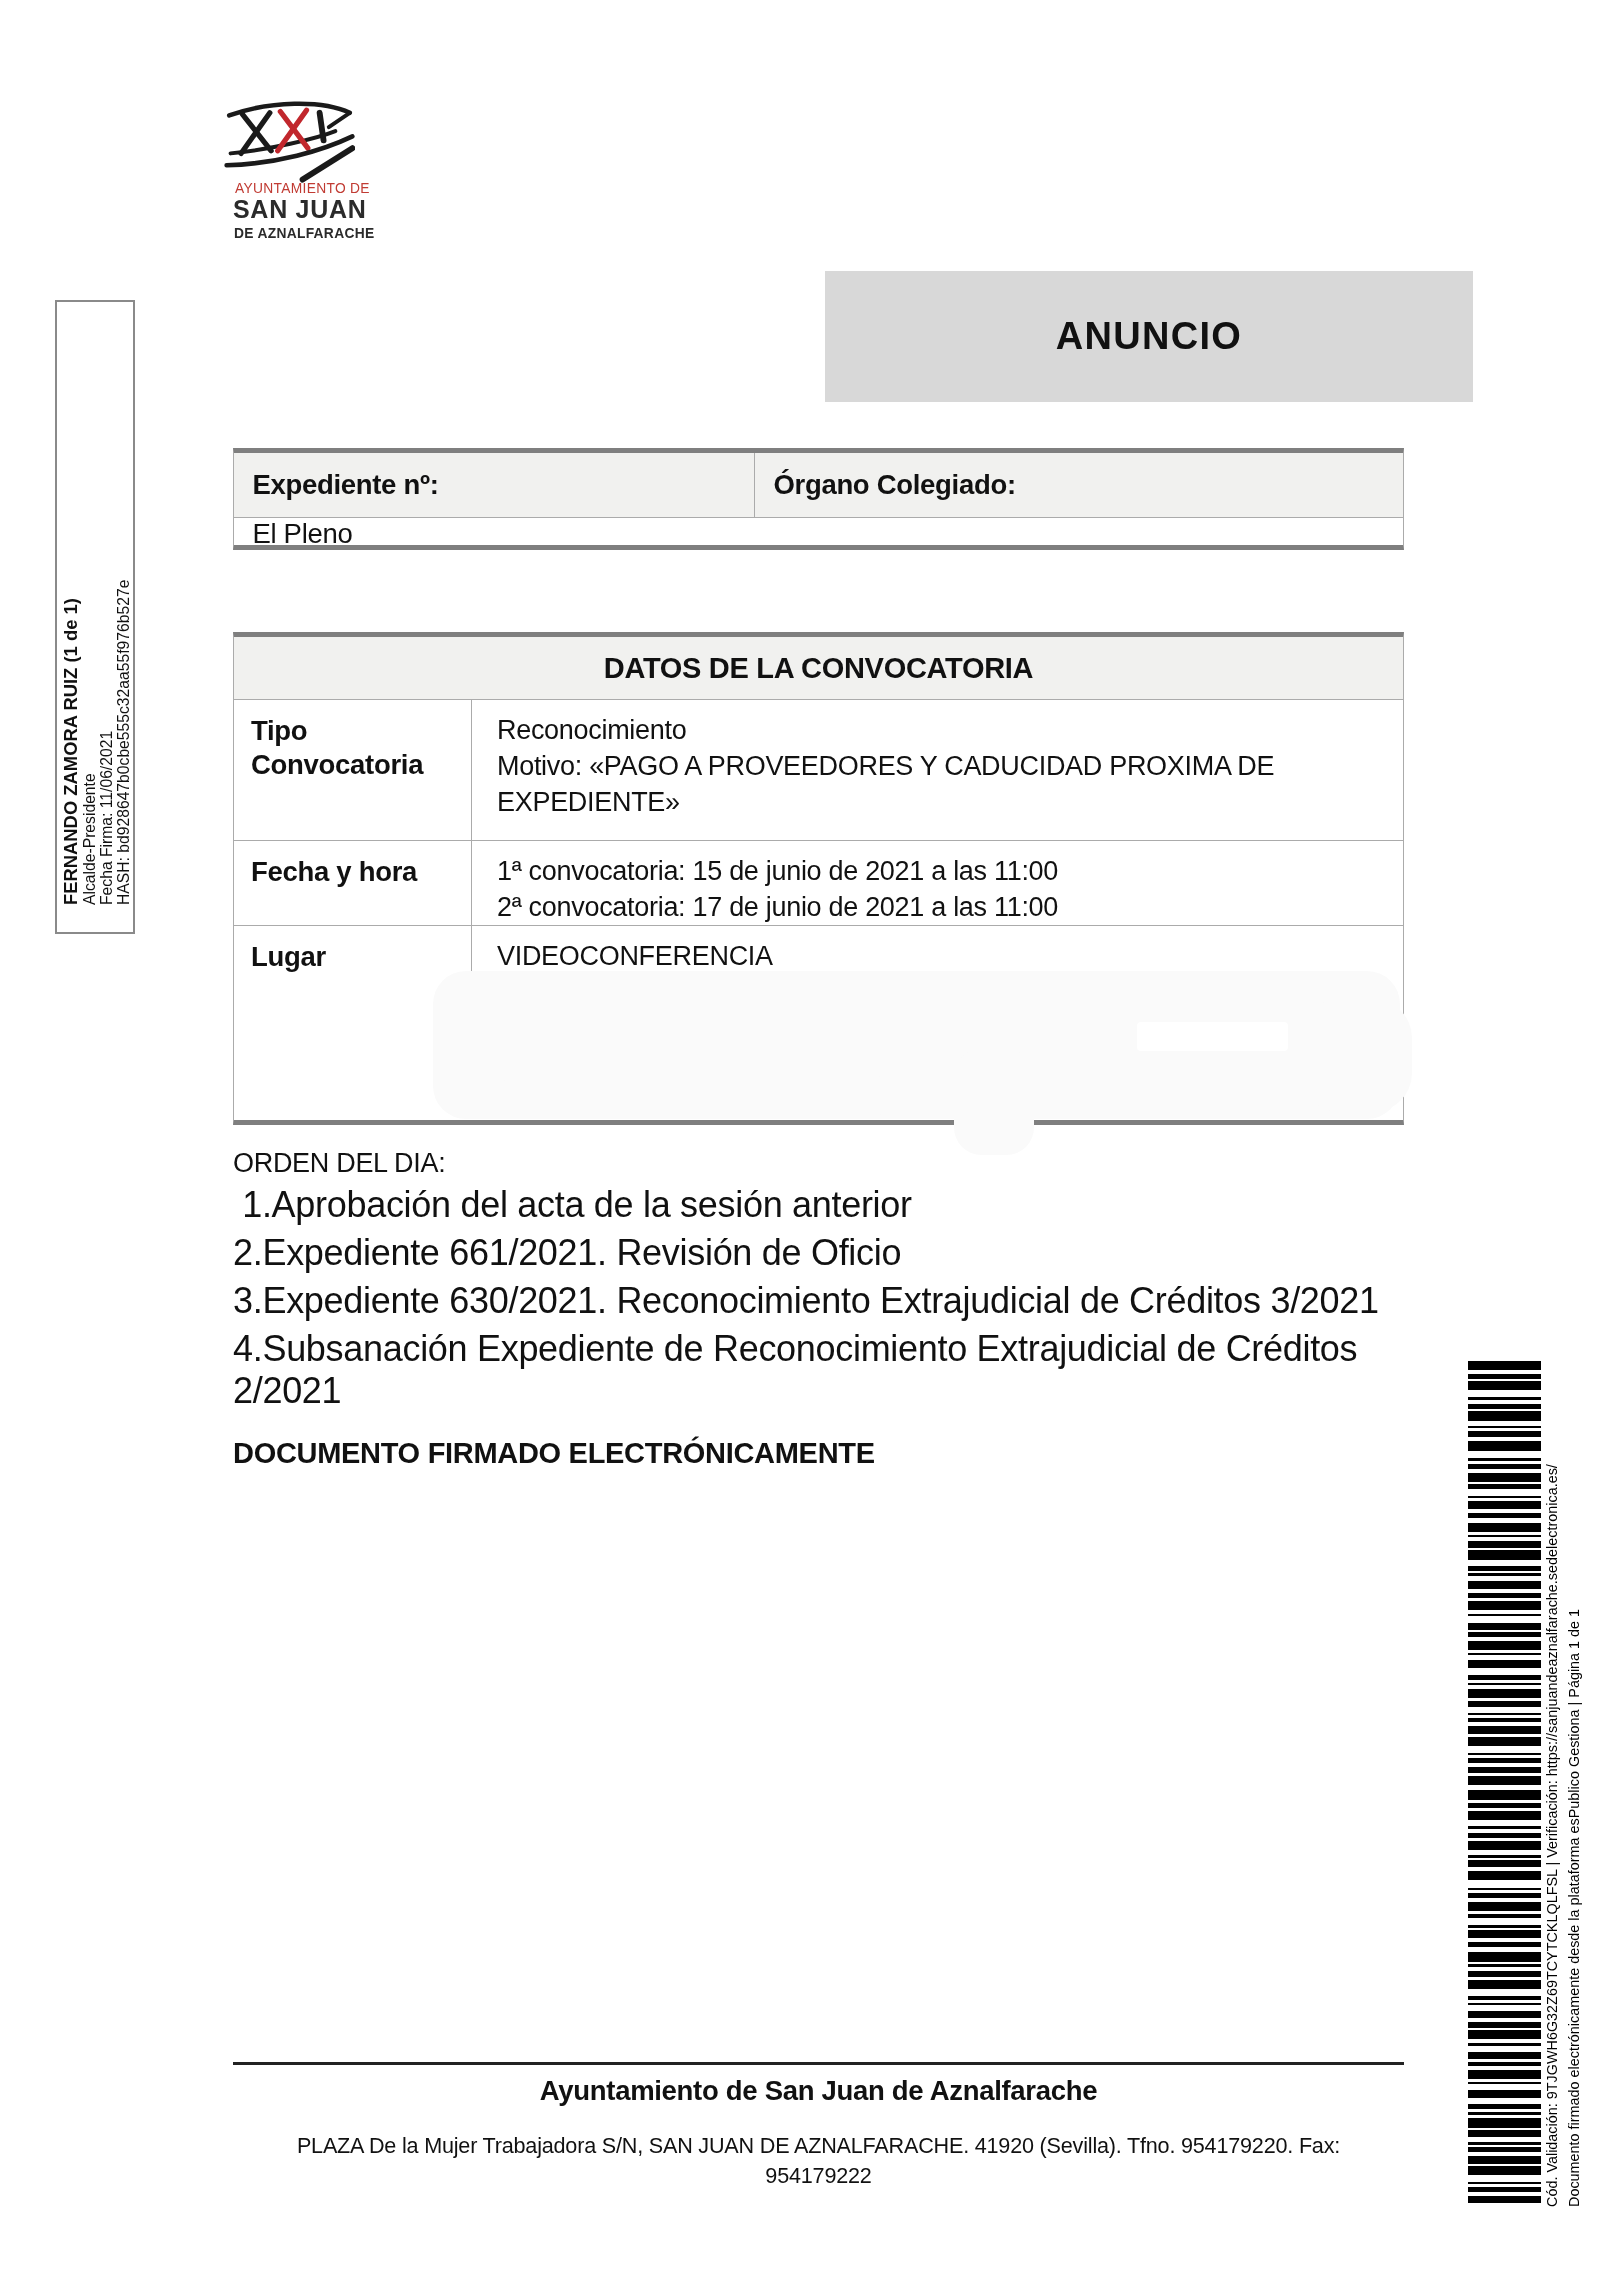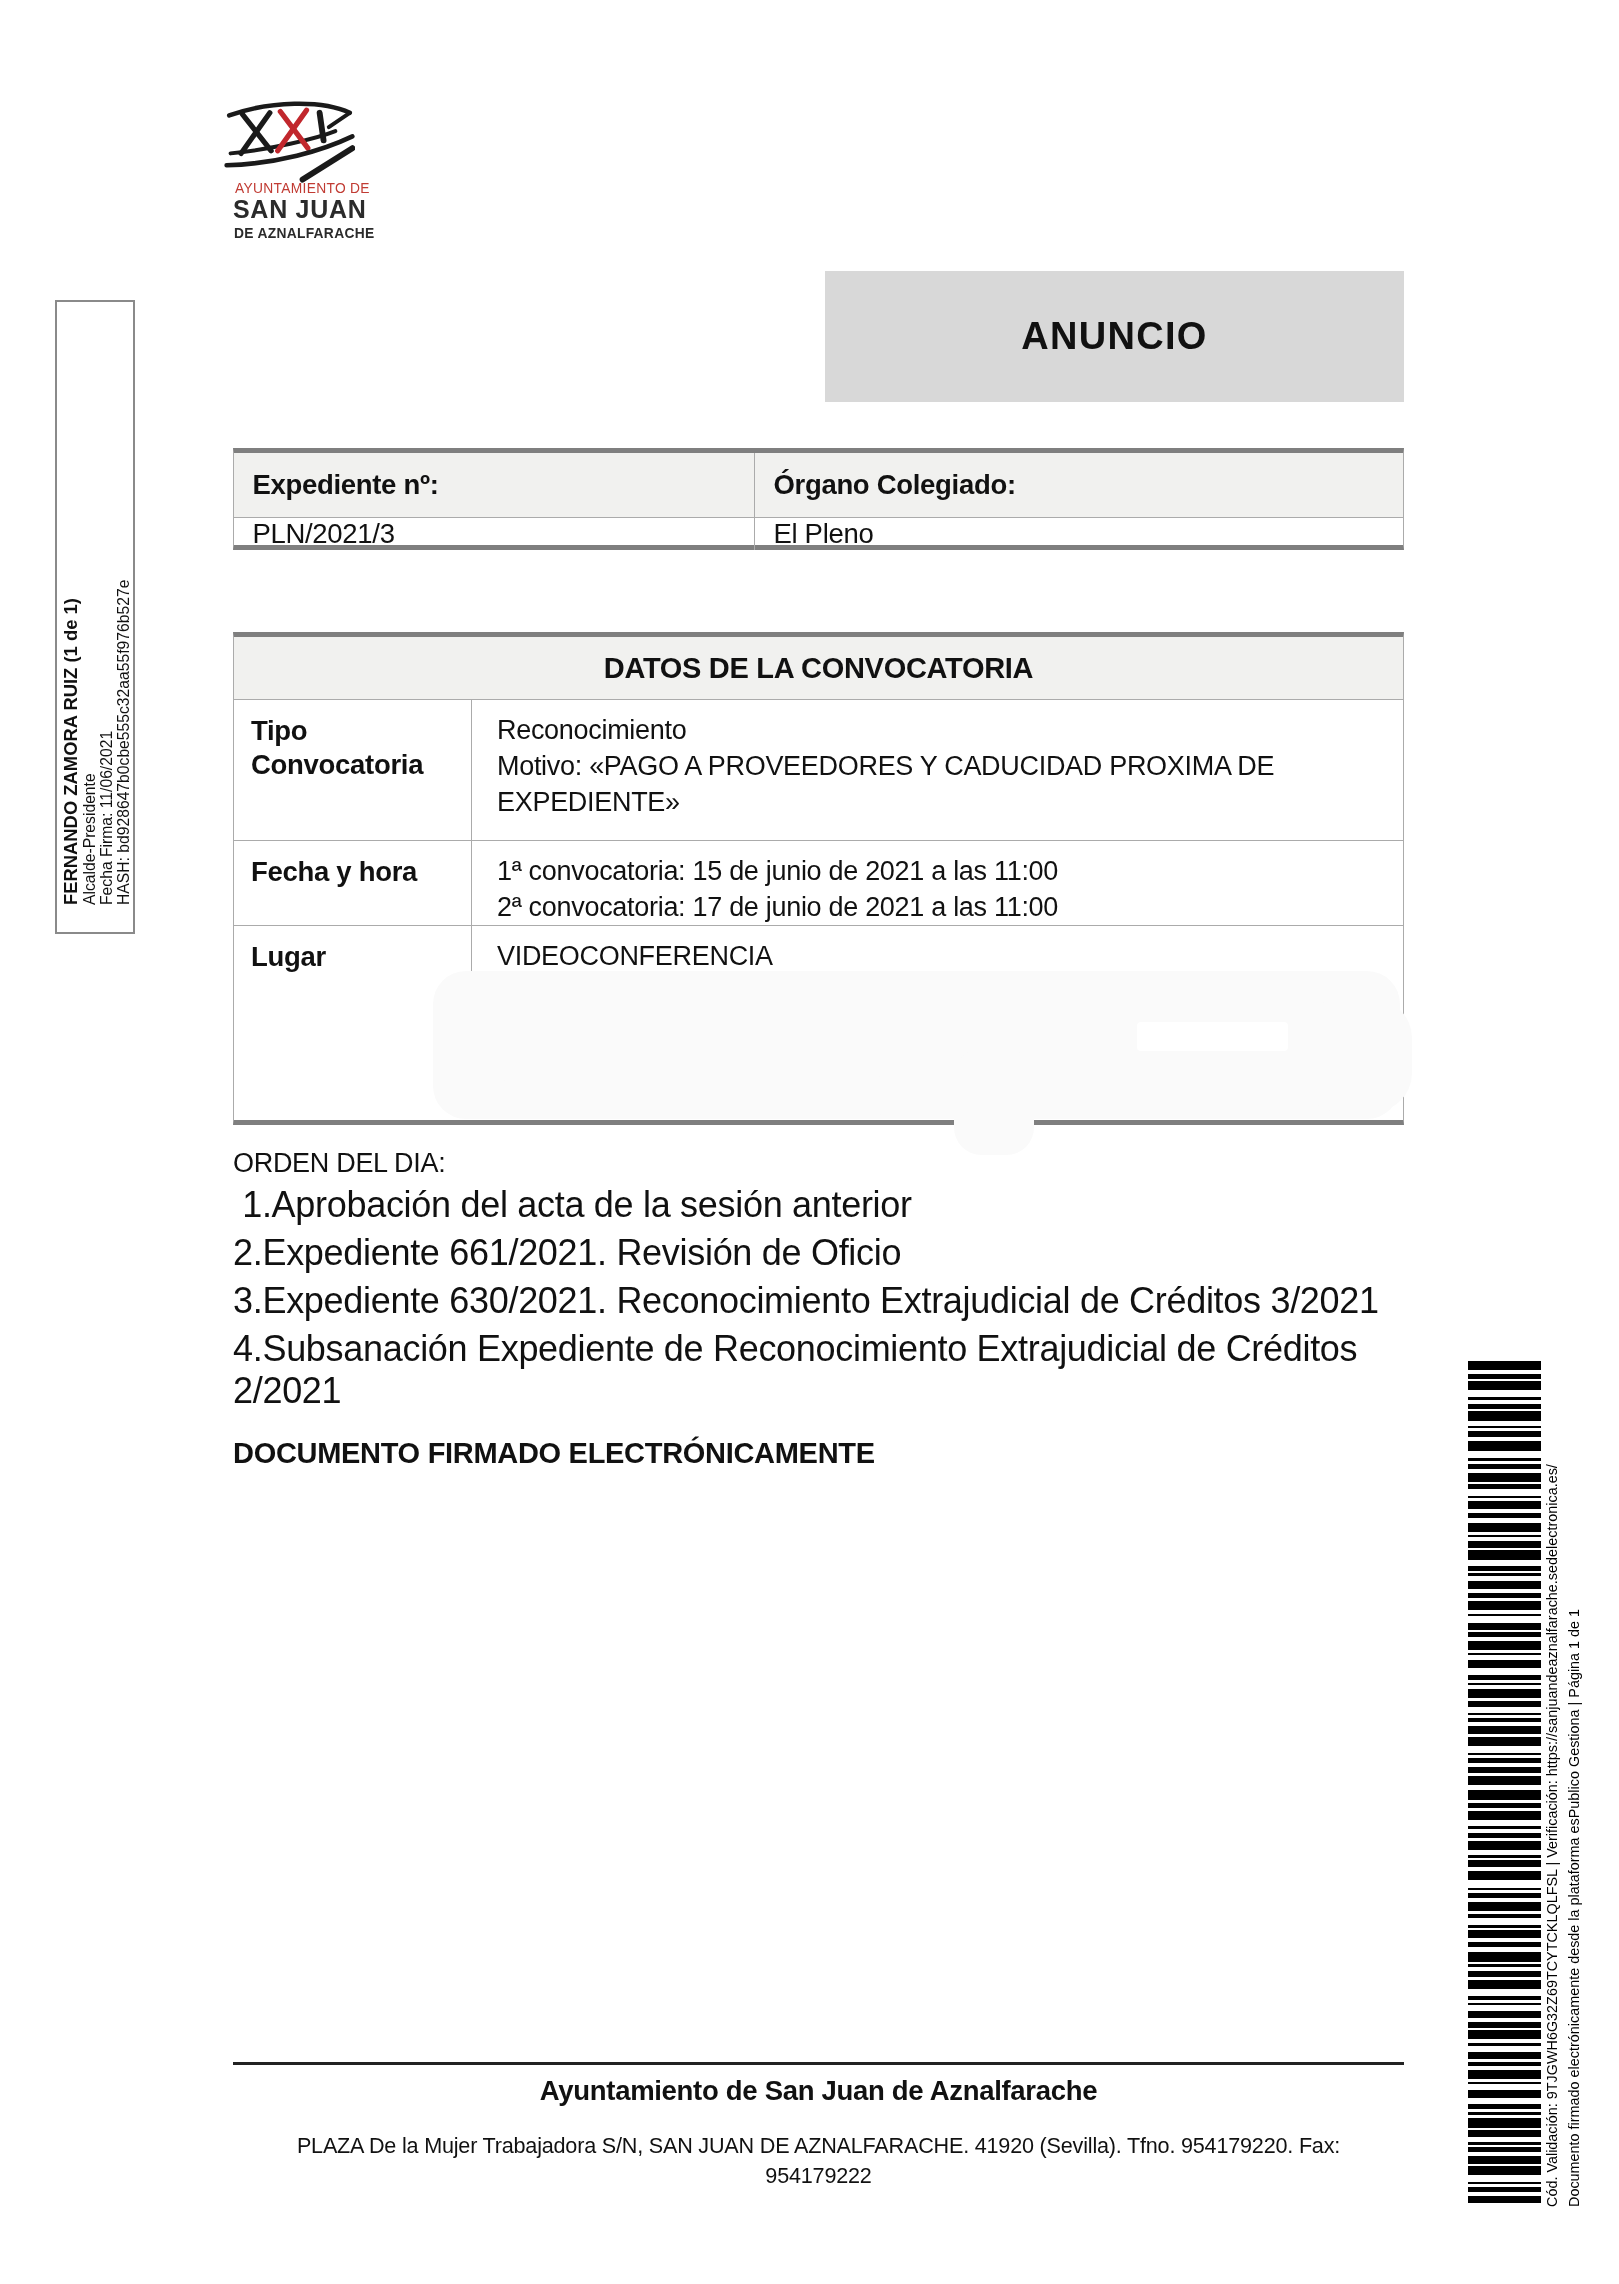--- a/index.html
+++ b/index.html
@@ -12,21 +12,21 @@
   .logo-t2{position:absolute;left:233px;top:195px;font-size:25px;font-weight:bold;letter-spacing:0.7px;color:#2b2b2b;}
   .logo-t3{position:absolute;left:234px;top:226px;font-size:13.8px;font-weight:bold;letter-spacing:0.3px;color:#2b2b2b;}
 
   
   .sigbox{position:absolute;left:55px;top:300px;width:80px;height:634px;border:2px solid #8a8a8a;box-sizing:border-box;background:#fff;}
   .sigrot{position:absolute;left:3.9px;top:603px;width:577px;transform-origin:0 0;transform:rotate(-90deg);white-space:nowrap;}
   .sig-name{font-weight:bold;font-size:18.4px;line-height:19.7px;}
   .sig-line{font-size:15.7px;line-height:17px;}
 
   
-  .banner{position:absolute;left:825px;top:271px;width:579px;height:131px;background:#d8d8d8;
+  .banner{position:absolute;left:825px;top:271px;width:648px;height:131px;background:#d8d8d8;
           display:flex;align-items:center;justify-content:center;font-size:38px;font-weight:bold;letter-spacing:1.3px;}
 
   
   .tbl{position:absolute;left:233px;width:1171px;box-sizing:border-box;
        border-top:5.2px solid #7f7f7f;border-bottom:5.2px solid #7f7f7f;
        border-left:1.3px solid #ababab;border-right:1.3px solid #ababab;background:#fff;}
   .t1{top:448px;height:102px;}
   .t1-grid{display:grid;grid-template-columns:521px 1fr;grid-template-rows:65px 1fr;height:100%;}
   .cell{padding-left:18.4px;display:flex;align-items:center;font-size:27.5px;letter-spacing:-0.3px;box-sizing:border-box;}
   .hdr{background:#f1f1ef;font-weight:bold;border-bottom:1.3px solid #ababab;}
@@ -101,21 +101,20 @@
   </div>
 
   <div class="banner">
     <span>ANUNCIO</span>
   </div>
 
   <div class="tbl t1">
     <div class="t1-grid">
       <div class="cell hdr c1">Expediente nº:</div>
       <div class="cell hdr">Órgano Colegiado:</div>
-      <div class="cell c1">PLN/2021/3</div>
       <div class="cell">El Pleno</div>
     </div>
   </div>
 
   <div class="tbl t2">
     <div class="t2-hdr">DATOS DE LA CONVOCATORIA</div>
     <div class="t2-grid">
       <div class="lblcell">Tipo Convocatoria</div>
       <div class="ctcell">
         <div>Reconocimiento</div>

